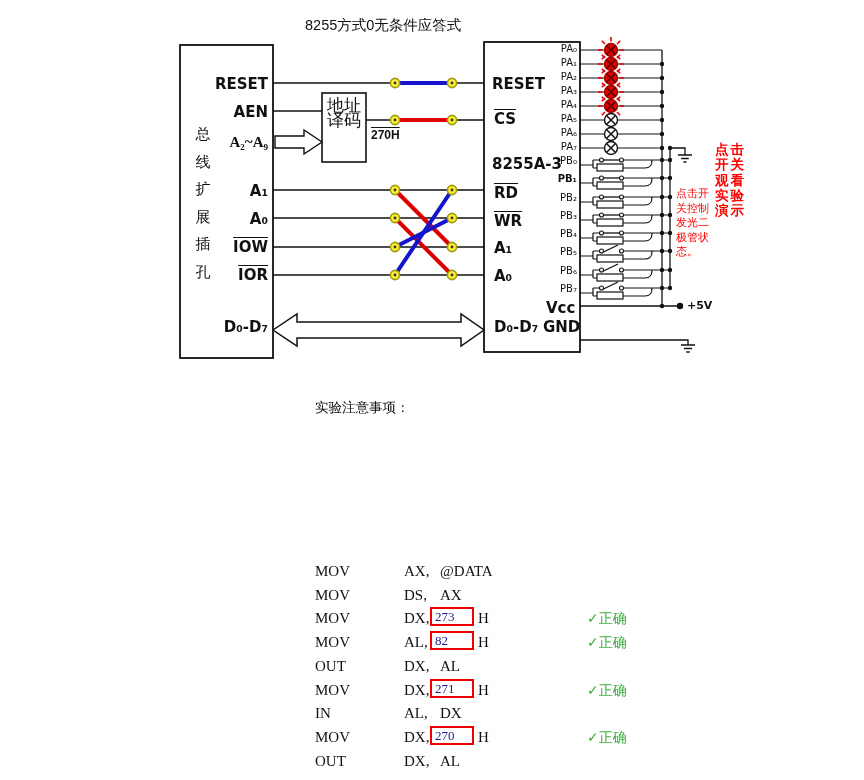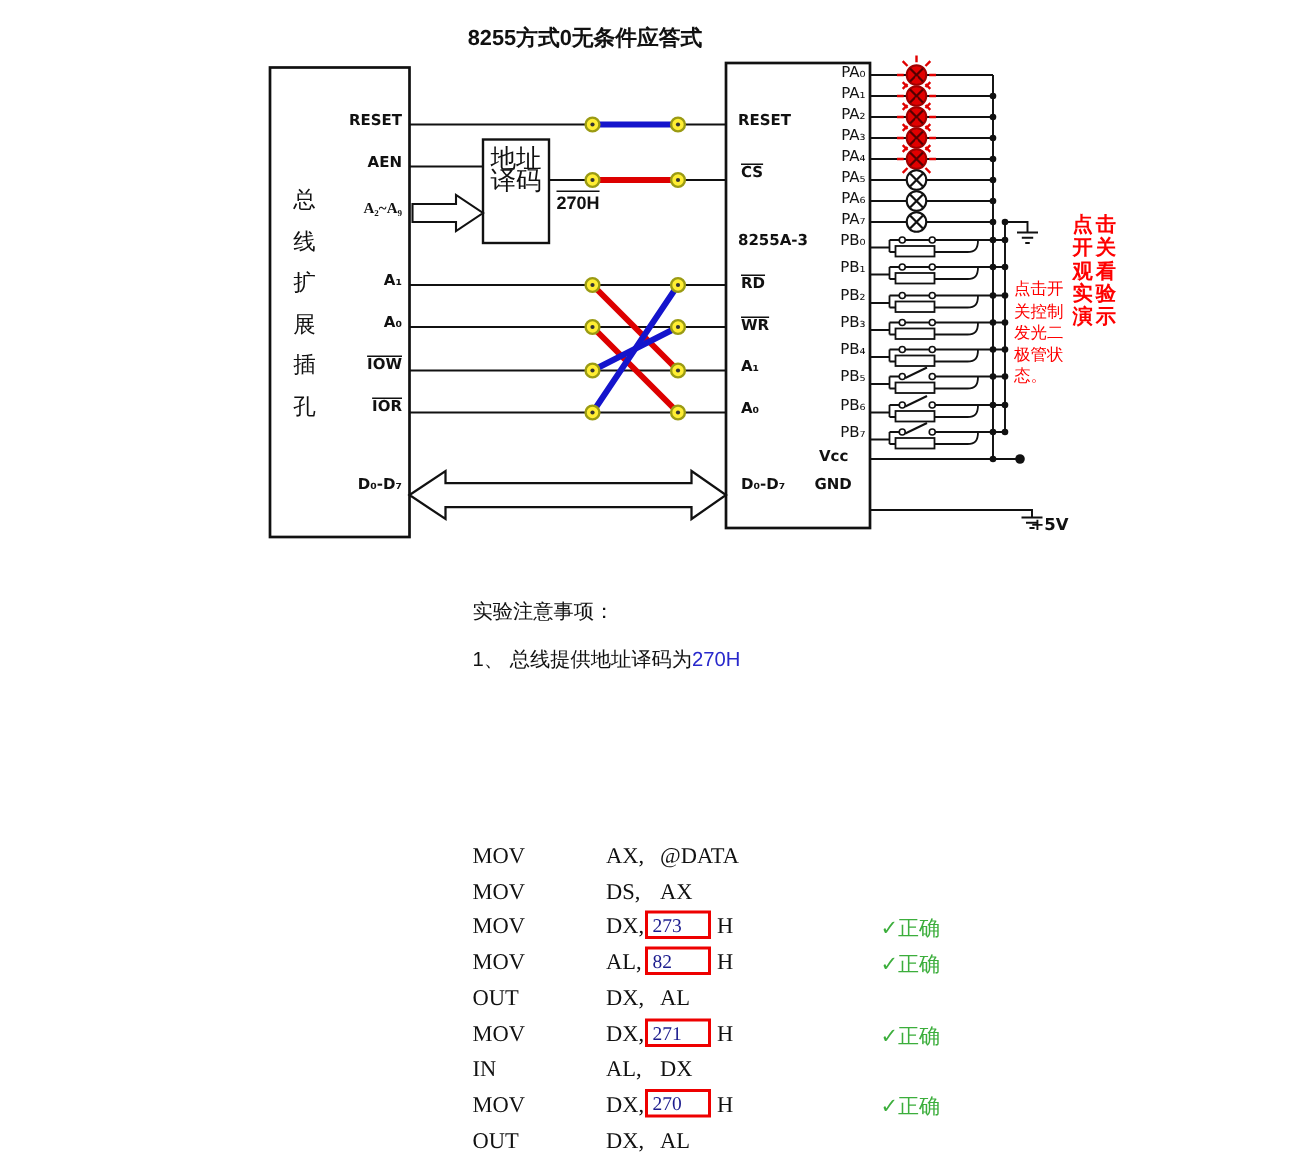--- a/index.html
+++ b/index.html
@@ -1,24 +1,24 @@
 <!DOCTYPE html>
 <html><head>
 <meta charset="utf-8">
 <style>
   html,body{margin:0;padding:0;background:#fff;}
   #stage{position:relative;width:864px;height:780px;background:#fff;overflow:hidden;
          font-family:"Liberation Sans",sans-serif;color:#111;}
   #stage svg{position:absolute;left:0;top:0;}
   .abs{position:absolute;white-space:pre-line;}
-  .blk{font-weight:bold;font-size:10px;font-family:"DejaVu Sans",sans-serif;}
+  .blk{font-weight:bold;font-size:15px;font-family:"DejaVu Sans",sans-serif;}
   .pinlbl{font-size:10px;font-family:"DejaVu Sans",sans-serif;text-align:right;width:42px;}
   .r{text-align:right;}
   .ovl{text-decoration:overline;}
-  .title{font-size:14.5px;font-weight:bold;text-align:center;}
+  .title{font-size:14.5px;font-weight:normal;text-align:left;}
   .decoder-lbl{font-size:17px;line-height:15px;text-align:center;}
   .addr{font-size:12px;font-weight:bold;}
   .hint{color:#fe0000;}
   .hint-mid{font-size:11px;line-height:14.6px;}
   .hint-right{font-size:13.5px;line-height:15.3px;font-weight:bold;letter-spacing:2px;}
   .note{font-size:13.5px;color:#111;}
   .bluev{color:#2828cc;}
   .code-area .crow{position:absolute;left:315px;width:420px;height:20px;line-height:20px;
         font-family:"Liberation Serif",serif;font-size:15px;}
   .crow span{position:absolute;top:0;}
@@ -318,43 +318,42 @@
   <div class="abs pinlbl" style="left:535px;top:43px;">PA₀</div>
   <div class="abs pinlbl" style="left:535px;top:57px;">PA₁</div>
   <div class="abs pinlbl" style="left:535px;top:71px;">PA₂</div>
   <div class="abs pinlbl" style="left:535px;top:85px;">PA₃</div>
   <div class="abs pinlbl" style="left:535px;top:99px;">PA₄</div>
   <div class="abs pinlbl" style="left:535px;top:113px;">PA₅</div>
   <div class="abs pinlbl" style="left:535px;top:127px;">PA₆</div>
   <div class="abs pinlbl" style="left:535px;top:141px;">PA₇</div>
 
   <div class="abs pinlbl" style="left:535px;top:155px;">PB₀</div>
-  <div class="abs pinlbl" style="left:535px;top:173px;">PB₁</div>
+  <div class="abs pinlbl" style="left:535px;top:173px;font-weight:bold;">PB₁</div>
   <div class="abs pinlbl" style="left:535px;top:192px;">PB₂</div>
   <div class="abs pinlbl" style="left:535px;top:210px;">PB₃</div>
   <div class="abs pinlbl" style="left:535px;top:228px;">PB₄</div>
   <div class="abs pinlbl" style="left:535px;top:246px;">PB₅</div>
   <div class="abs pinlbl" style="left:535px;top:265px;">PB₆</div>
   <div class="abs pinlbl" style="left:535px;top:283px;">PB₇</div>
 
-  <div class="abs blk" style="left:687px;top:299px;font-size:11px;margin-top:44px;">+5V</div>
+  <div class="abs blk" style="left:687px;top:299px;font-size:11px;">+5V</div>
 
   <div class="abs hint hint-mid" style="left:676px;top:186px;width:40px;">点击开
 关控制
 发光二
 极管状
 态。</div>
   <div class="abs hint hint-right" style="left:715px;top:142px;width:34px;">点击
 开关
 观看
 实验
 演示</div>
 
   <div class="abs note" style="left:315px;top:399px;">实验注意事项：</div>
-  <div class="abs note" style="left:315px;top:431px;"><span>1、 总线提供地址译码为</span><span class="bluev">270H</span></div>
 
   <div class="code-area">
     <div class="crow" style="top:561px;">
       <span class="op">MOV</span>
       <span class="a">AX,</span>
       <span class="b">@DATA</span>
     </div>
     <div class="crow" style="top:585px;">
       <span class="op">MOV</span>
       <span class="a">DS,</span>

